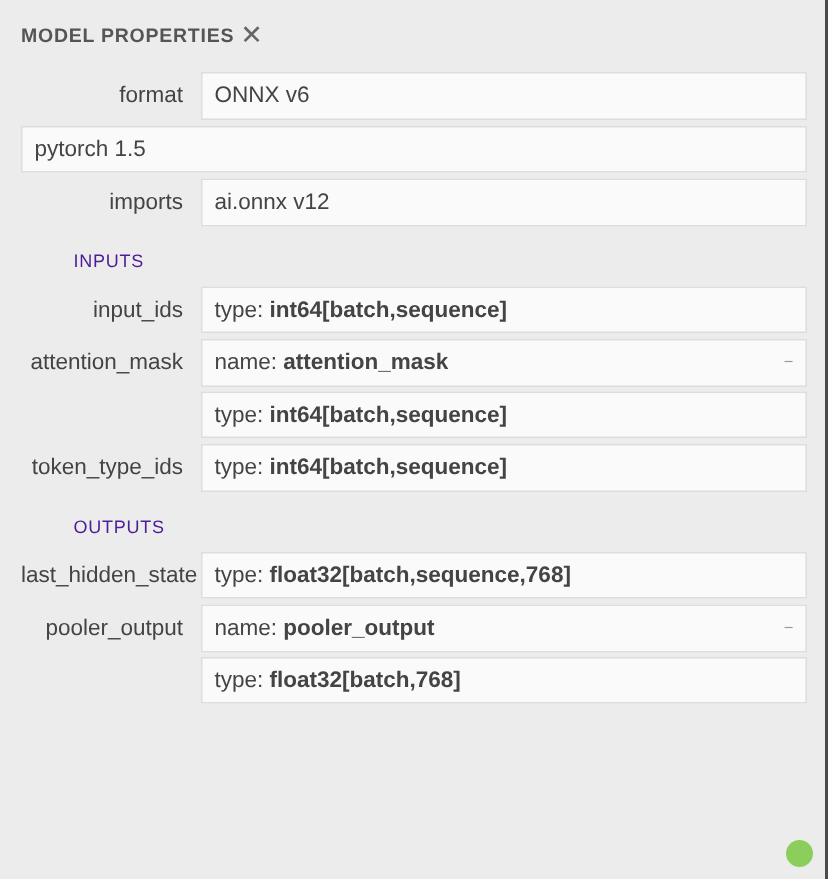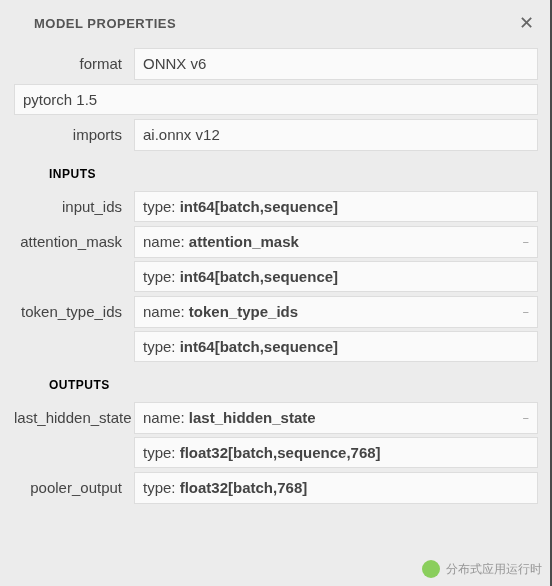--- a/index.html
+++ b/index.html
@@ -9,43 +9,42 @@
     width: 552px;
     height: 586px;
     overflow: hidden;
     position: relative;
   }
   .panel {
     padding: 12px 14px 12px 14px;
   }
   .header {
     display: flex;
-    justify-content: space-between;
+    justify-content: flex-start;
     align-items: center;
     margin-bottom: 14px;
-    margin-left: 20px;
   }
   .header-title {
     font-size: 13px;
     font-weight: 700;
     letter-spacing: 0.5px;
     color: #555;
   }
   .close-btn {
     font-size: 18px;
     color: #666;
     cursor: pointer;
     line-height: 1;
     padding: 2px 4px;
   }
   .section-title {
     font-size: 12px;
-    font-weight: 700;
+    font-weight: 400;
     letter-spacing: 0.5px;
-    color: #000000;
+    color: #4c1d95;
     margin: 16px 0 10px 0;
     padding-left: 35px;
   }
   .row {
     display: flex;
     align-items: flex-start;
     margin-bottom: 4px;
   }
   .label-col {
     width: 120px;
@@ -159,52 +158,48 @@
       </div>
       <div class="value-box">
         <span class="kv-prefix">type: </span><span class="kv-bold">int64[batch,sequence]</span>
       </div>
     </div>
   </div>
 
   <div class="row">
     <div class="label-col">token_type_ids</div>
     <div class="value-col">
+      <div class="value-box">
+        <span class="kv-prefix">type: </span><span class="kv-bold">int64[batch,sequence]</span>
+      </div>
+    </div>
+  </div>
+
+  <div class="section-title">OUTPUTS</div>
+
+  <div class="row">
+    <div class="label-col">last_hidden_state</div>
+    <div class="value-col">
+      <div class="value-box">
+        <span class="kv-prefix">type: </span><span class="kv-bold">float32[batch,sequence,768]</span>
+      </div>
+    </div>
+  </div>
+
+  <div class="row">
+    <div class="label-col">pooler_output</div>
+    <div class="value-col">
       <div class="value-box with-dash">
-        <span class="kv-prefix">name: </span><span class="kv-bold">token_type_ids</span>
-      </div>
-      <div class="value-box">
-        <span class="kv-prefix">type: </span><span class="kv-bold">int64[batch,sequence]</span>
-      </div>
-    </div>
-  </div>
-
-  <div class="section-title">OUTPUTS</div>
-
-  <div class="row">
-    <div class="label-col">last_hidden_state</div>
-    <div class="value-col">
-      <div class="value-box with-dash">
-        <span class="kv-prefix">name: </span><span class="kv-bold">last_hidden_state</span>
-      </div>
-      <div class="value-box">
-        <span class="kv-prefix">type: </span><span class="kv-bold">float32[batch,sequence,768]</span>
-      </div>
-    </div>
-  </div>
-
-  <div class="row">
-    <div class="label-col">pooler_output</div>
-    <div class="value-col">
+        <span class="kv-prefix">name: </span><span class="kv-bold">pooler_output</span>
+      </div>
       <div class="value-box">
         <span class="kv-prefix">type: </span><span class="kv-bold">float32[batch,768]</span>
       </div>
     </div>
   </div>
 
 </div>
 
 <div class="watermark">
   <span class="wm-icon"></span>
-  <span>分布式应用运行时</span>
 </div>
 
 <div class="right-border"></div>
 
 </body></html>

